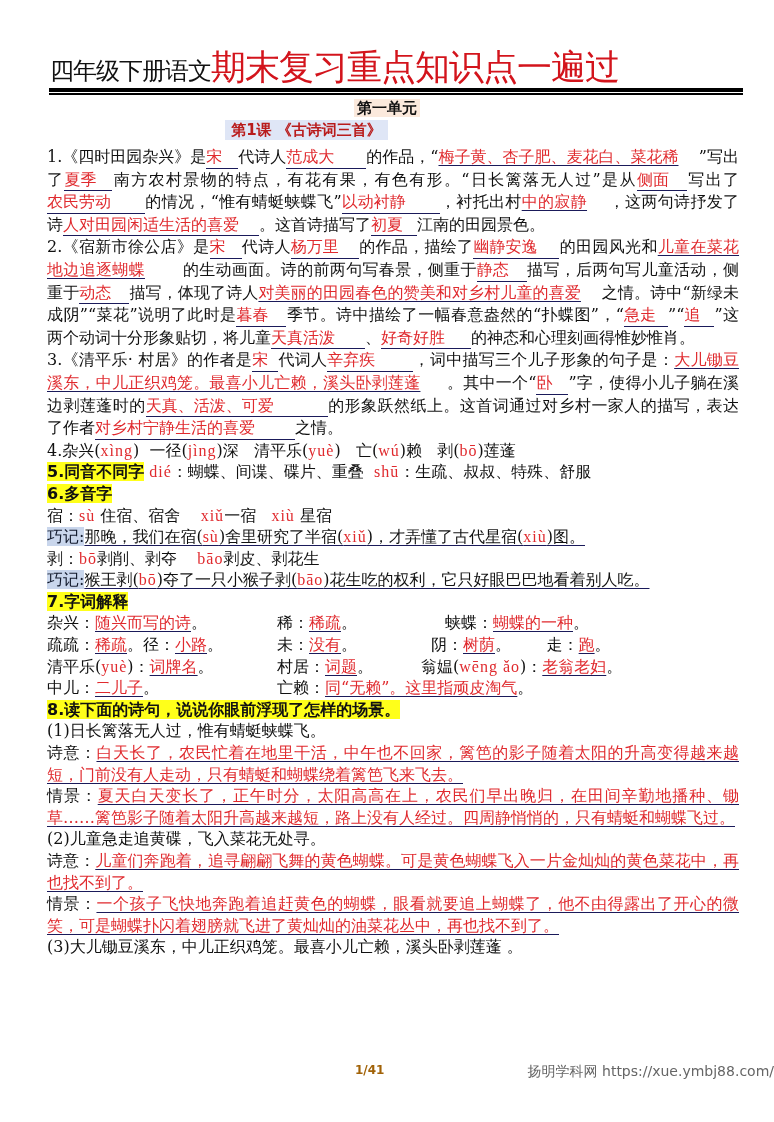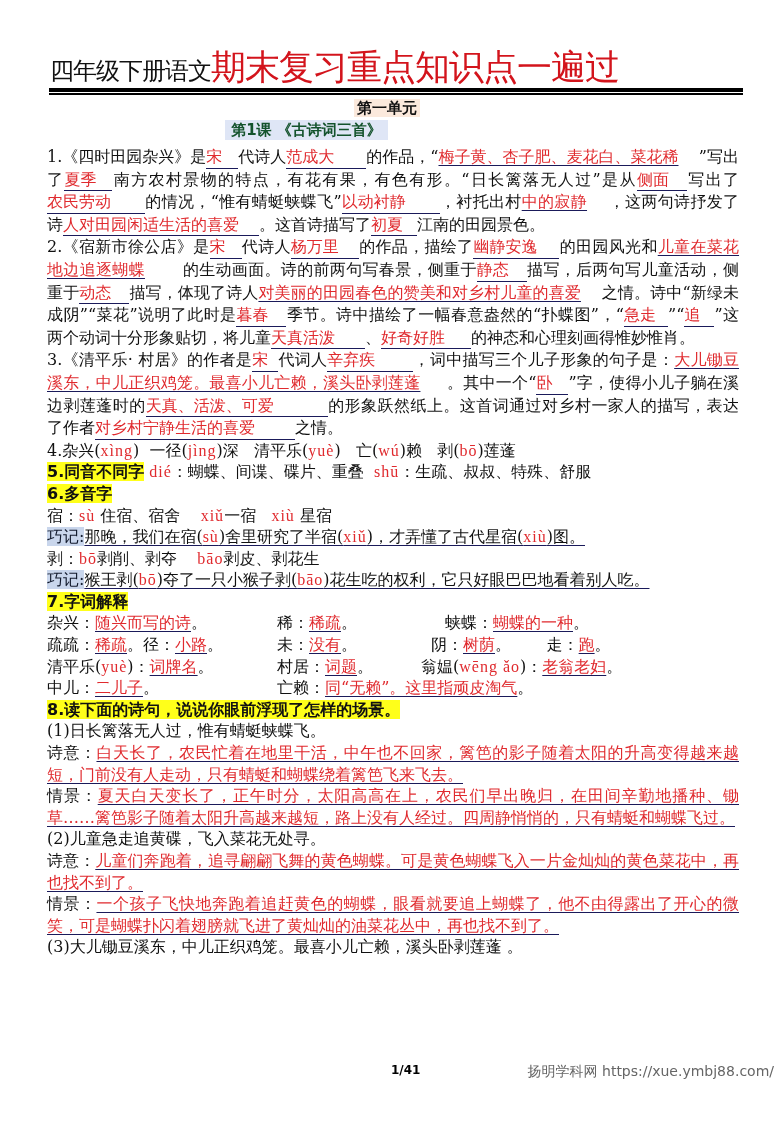--- a/index.html
+++ b/index.html
@@ -8,21 +8,21 @@
   .title-row { position:absolute; top:44px; left:50px; width:690px; height:48px;
                white-space:nowrap; font-family:"DejaVu Sans", sans-serif; }
   .title-black { font-size:24px; color:#111; letter-spacing:-1px; }
   .title-red { font-size:35px; color:#d3141c; letter-spacing:-1px; }
   .rule-thick { position:absolute; left:49px; top:88px; width:694px; height:4px; background:#000; }
   .rule-thin { position:absolute; left:49px; top:93px; width:694px; height:1.5px; background:#000; }
   .unit { position:absolute; top:99px; left:0; width:774px; text-align:center;
           font-family:"DejaVu Sans", sans-serif; font-weight:bold; font-size:15px; }
   .unit span { background:#fbe9dc; padding:0 3px; }
   .lesson { position:absolute; top:121px; left:0; width:613px; text-align:center;
-            font-family:"DejaVu Sans", sans-serif; font-weight:bold; font-size:15px; color:#14532d; }
+            font-family:"DejaVu Sans", sans-serif; font-weight:bold; font-size:15px; color:#b91c1c; }
   .lesson span { background:#dfe6f6; padding:1px 6px; }
   .body { position:absolute; top:146px; left:47px; width:692px; font-size:16px; line-height:21.6px; }
   .p { margin:0; text-align:justify; }
   .r { color:#e02a2e; }
   .u { text-decoration:underline; text-decoration-color:#1a1a5a; text-underline-offset:3px; }
   .blank { display:inline-block; border-bottom:1px solid #1a1a5a; }
   .hl { background:#ffff1a; font-family:"DejaVu Sans", sans-serif; font-weight:bold; }
   .tip { background:#c9d6ec; color:#0f172a; }
   .py { color:#e02a2e; font-family:"Liberation Serif", serif; letter-spacing:1px; }
   .grid7 { display:grid; grid-template-columns:230px 140px 320px; }
@@ -110,14 +110,14 @@
     <p class="p"><span>情景：</span><span class="r u">夏天白天变长了，正午时分，太阳高高在上，农民们早出晚归，在田间辛勤地播种、锄草……篱笆影子随着太阳升高越来越短，路上没有人经过。四周静悄悄的，只有蜻蜓和蝴蝶飞过。</span></p>
     <p class="p">(2)儿童急走追黄碟，飞入菜花无处寻。</p>
     <p class="p"><span>诗意：</span><span class="r u">儿童们奔跑着，追寻翩翩飞舞的黄色蝴蝶。可是黄色蝴蝶飞入一片金灿灿的黄色菜花中，再也找不到了。</span></p>
     <p class="p"><span>情景：</span><span class="r u">一个孩子飞快地奔跑着追赶黄色的蝴蝶，眼看就要追上蝴蝶了，他不由得露出了开心的微笑，可是蝴蝶扑闪着翅膀就飞进了黄灿灿的油菜花丛中，再也找不到了。</span></p>
     <p class="p">(3)大儿锄豆溪东，中儿正织鸡笼。最喜小儿亡赖，溪头卧剥莲蓬 。</p>
   </div>
 </div>
 
 <div class="footer">
   <span>扬明学科网 https://xue.ymbj88.com/</span>
-  <span style="position:absolute; left:391px; top:0; font-weight:bold; color:#000000; font-size:12px;">1/41</span>
+  <span style="position:absolute; left:355px; top:0; font-weight:bold; color:#a16207; font-size:12px;">1/41</span>
 </div>
 
 </body></html>

